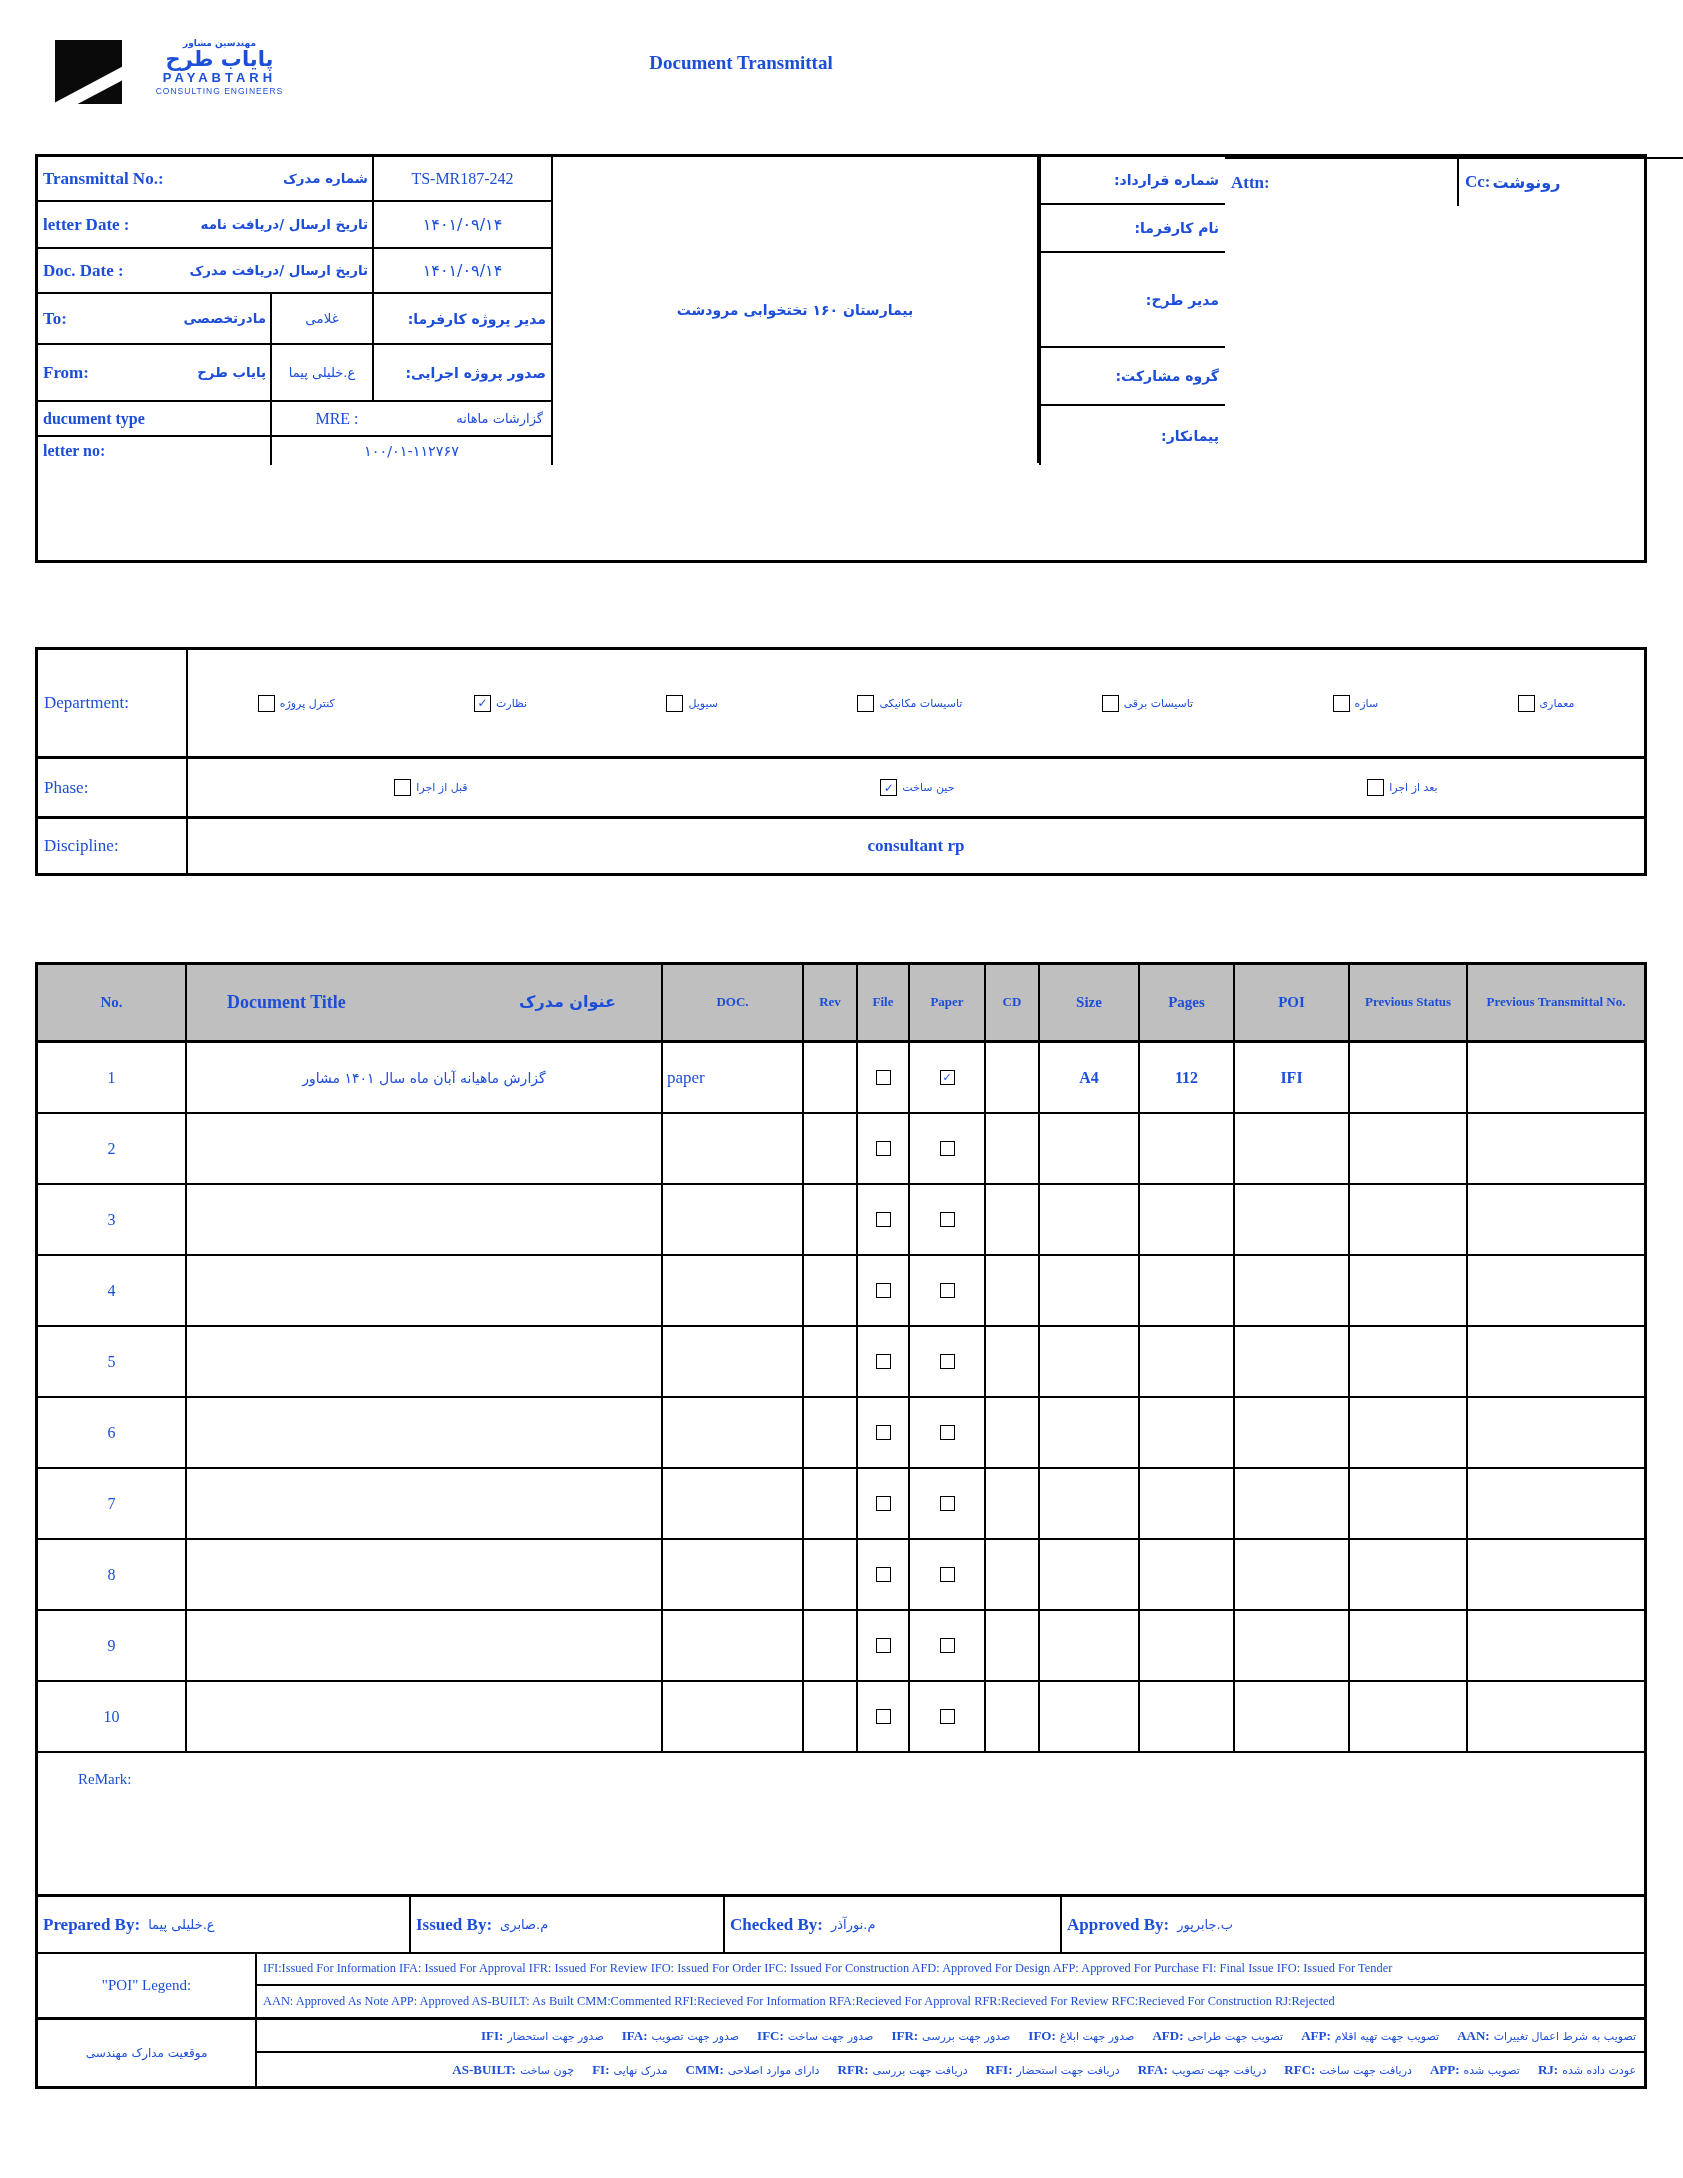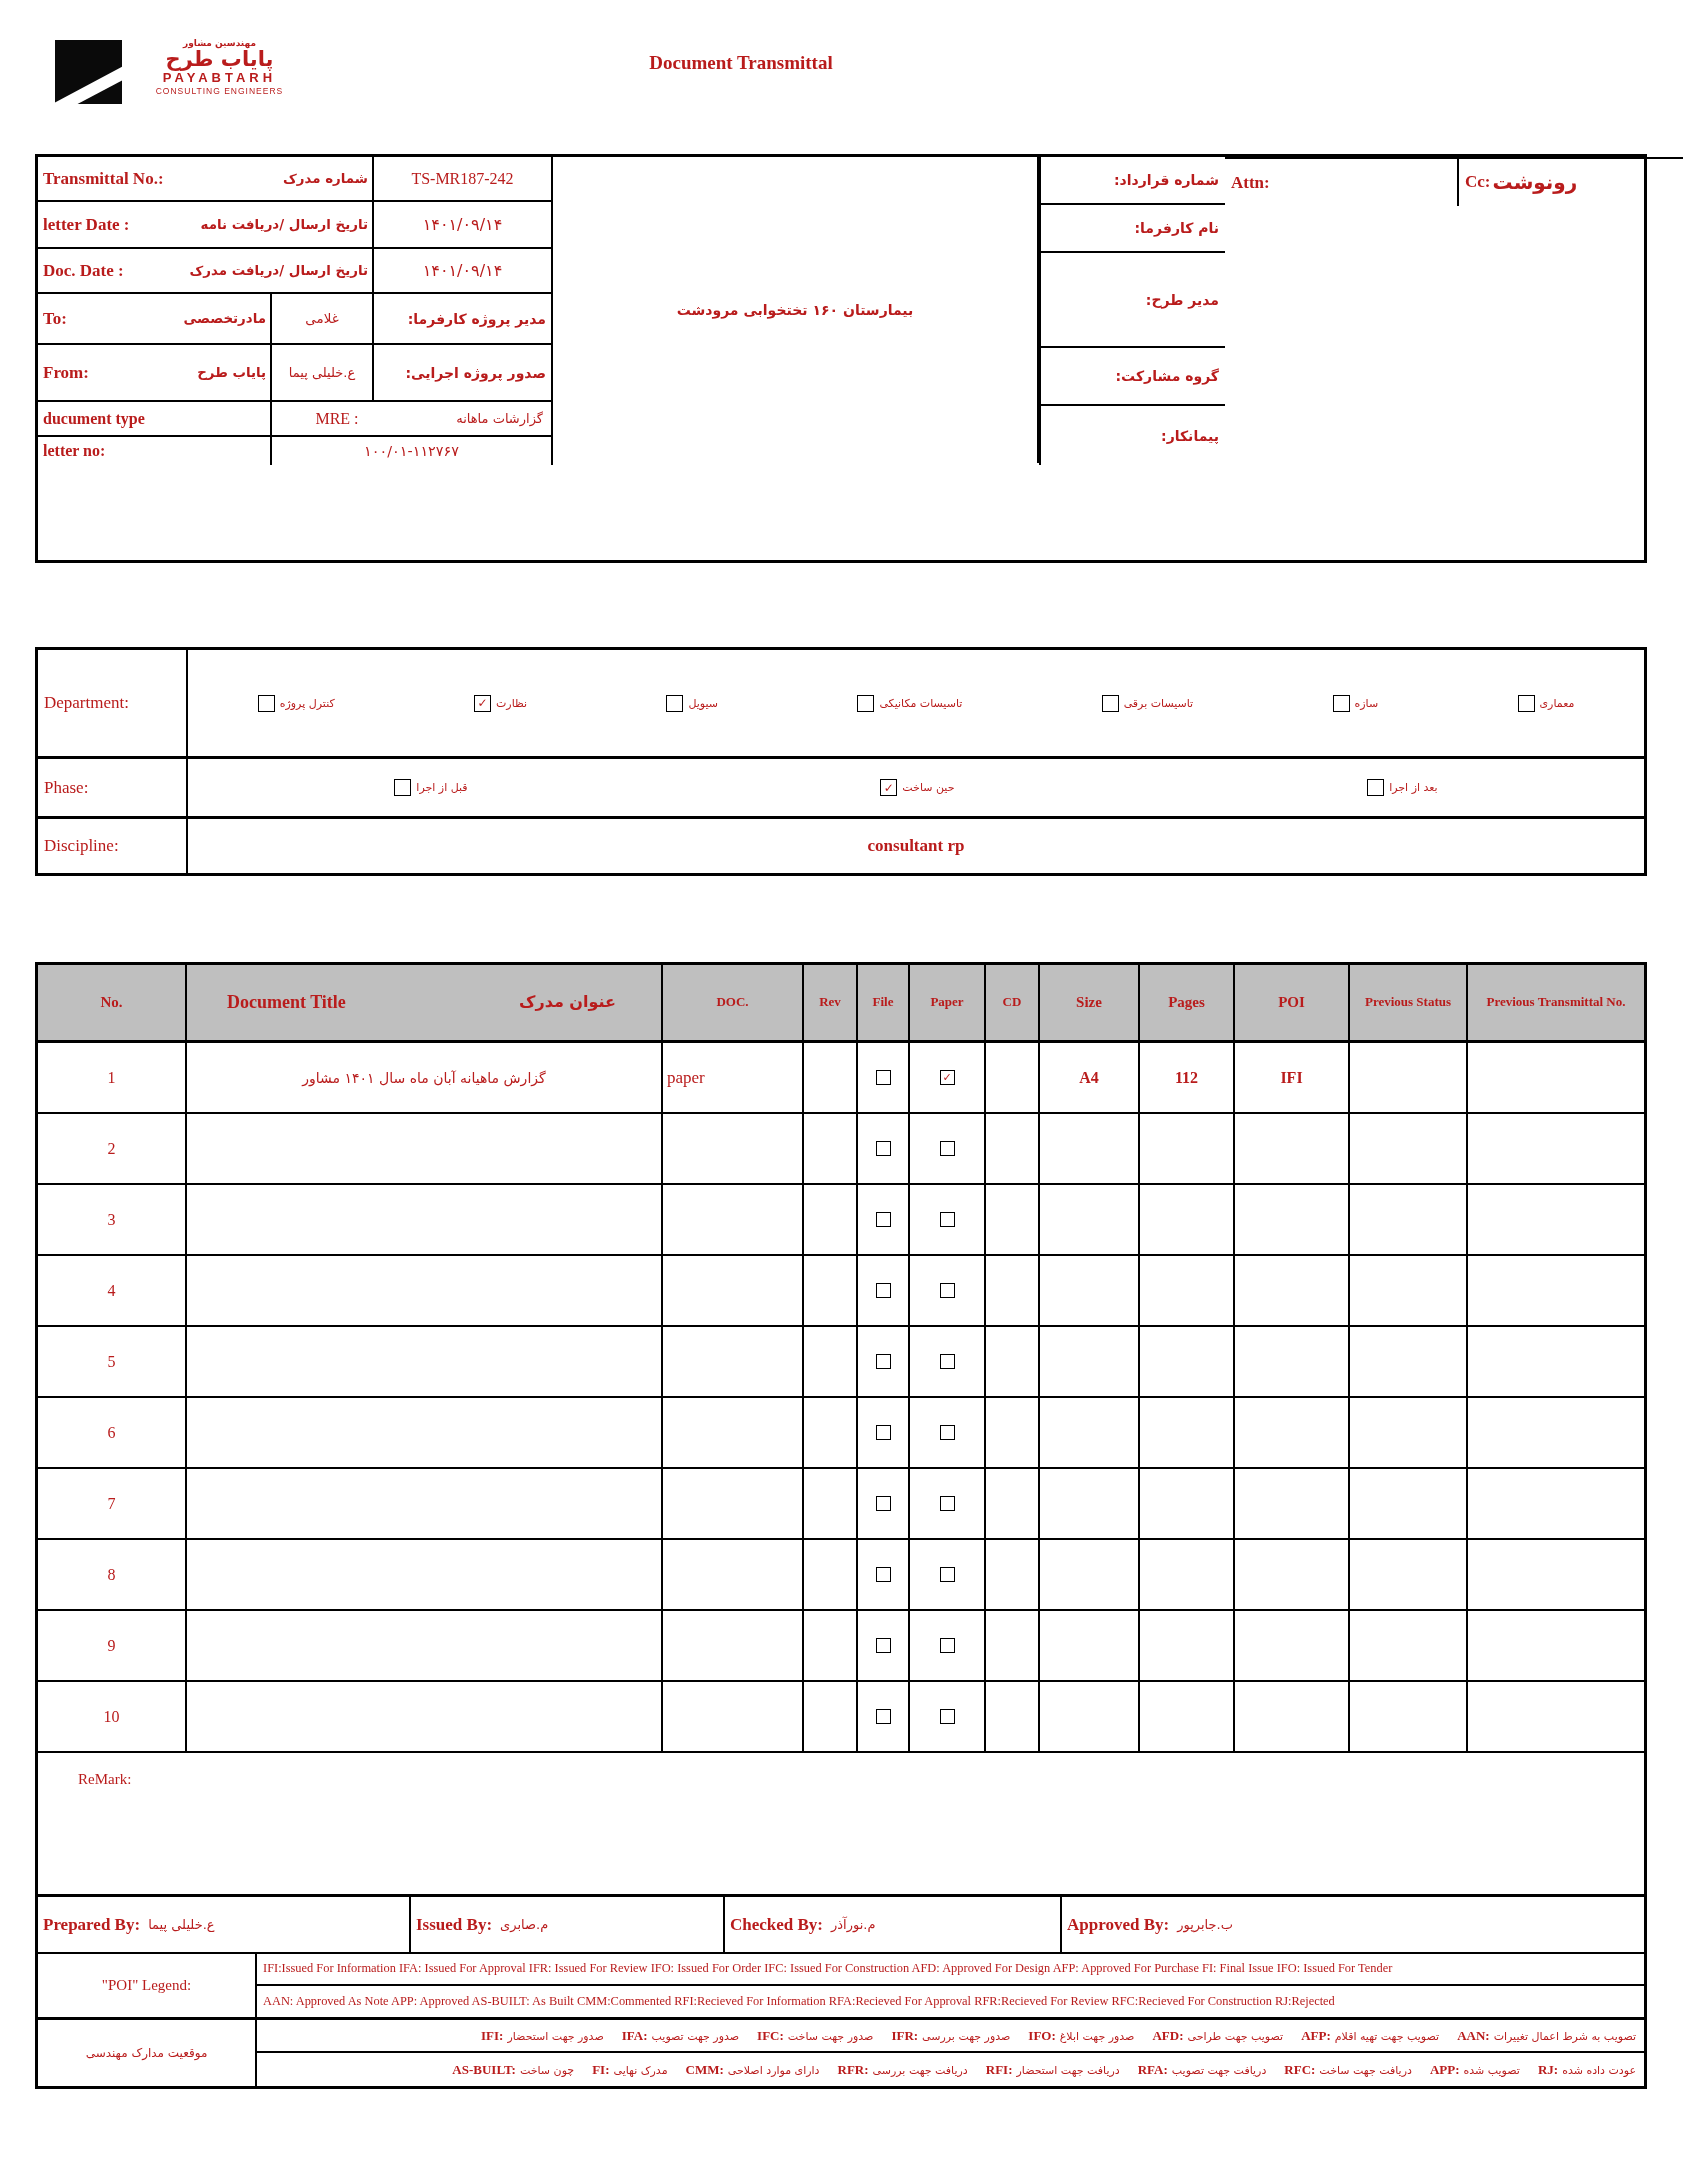--- a/index.html
+++ b/index.html
@@ -1,18 +1,18 @@
 <!DOCTYPE html>
 <html lang="en"><head>
 <meta charset="utf-8">
 <style>
   *{box-sizing:border-box;margin:0;padding:0}
   html,body{background:#e8e8e8}
   .page{position:relative;width:1684px;height:2178px;background:#ffffff;margin:0 auto;
-        font-family:"Liberation Serif",serif;color:#b91c1c;overflow:hidden}
+        font-family:"Liberation Serif",serif;color:#1d4ed8;overflow:hidden}
   .en{font-family:"Liberation Serif",serif}
   .fa{font-family:"DejaVu Sans",sans-serif}
   .b{font-weight:bold}
 
   
   .logo{position:absolute;left:55px;top:38px;width:259px;height:72px}
   .logo-sq{position:absolute;left:0;top:2px;width:67px;height:64px;background:#0a0a0a;overflow:hidden}
   .logo-slash{position:absolute;left:-12px;bottom:9px;width:100px;height:12px;background:#fff;transform:rotate(-28deg)}
   .logo-txt{position:absolute;left:70px;top:0;width:189px;text-align:center}
   .logo-tagline{font-size:9px;font-weight:bold;direction:rtl}
@@ -196,21 +196,21 @@
       </div>
     </div>
 
     <div class="fullrow row-attn">
       <div class="flabel en">Attn:</div>
       <div class="fval"></div>
     </div>
     <div class="fullrow row-cc">
       <div class="flabel mixed-lbl">
         <span class="en">Cc:</span>
-          <span class="fa" style="font-size:20px">رونوشت</span>
+          <span class="fa" style="font-size:16px">رونوشت</span>
       </div>
       <div class="fval cc-val fa">بایگانی دفتر مرکزی</div>
     </div>
   </div>
 
   <div class="class-table">
     <div class="class-row h-dept">
       <div class="class-lbl en">Department:</div>
       <div class="class-content">
           <div class="opts">

